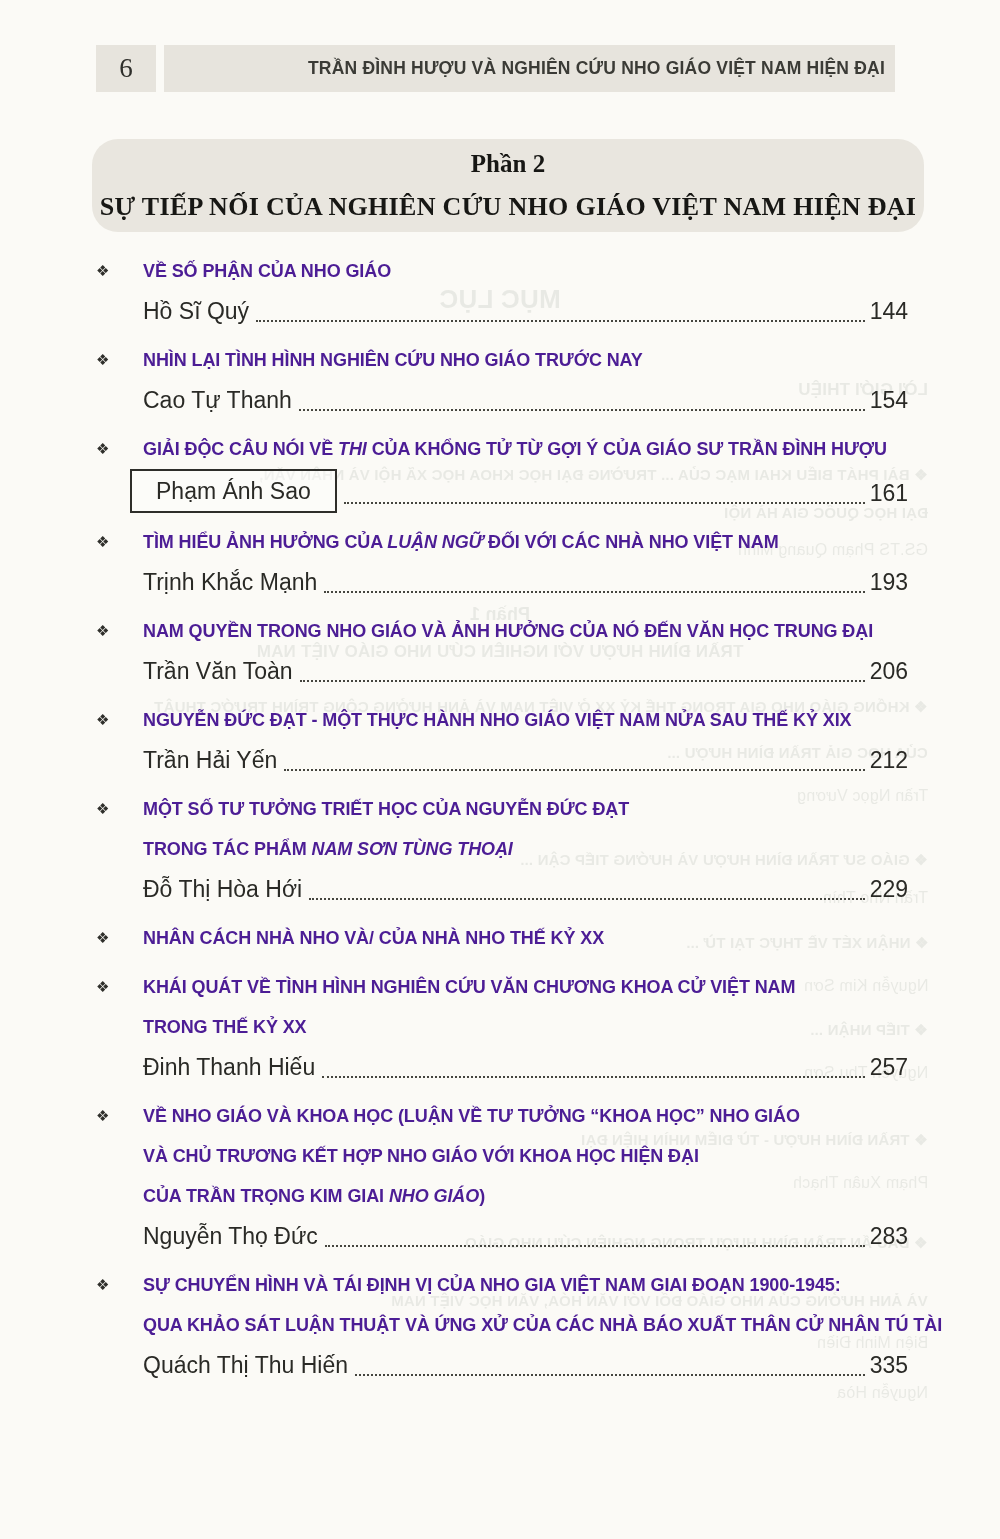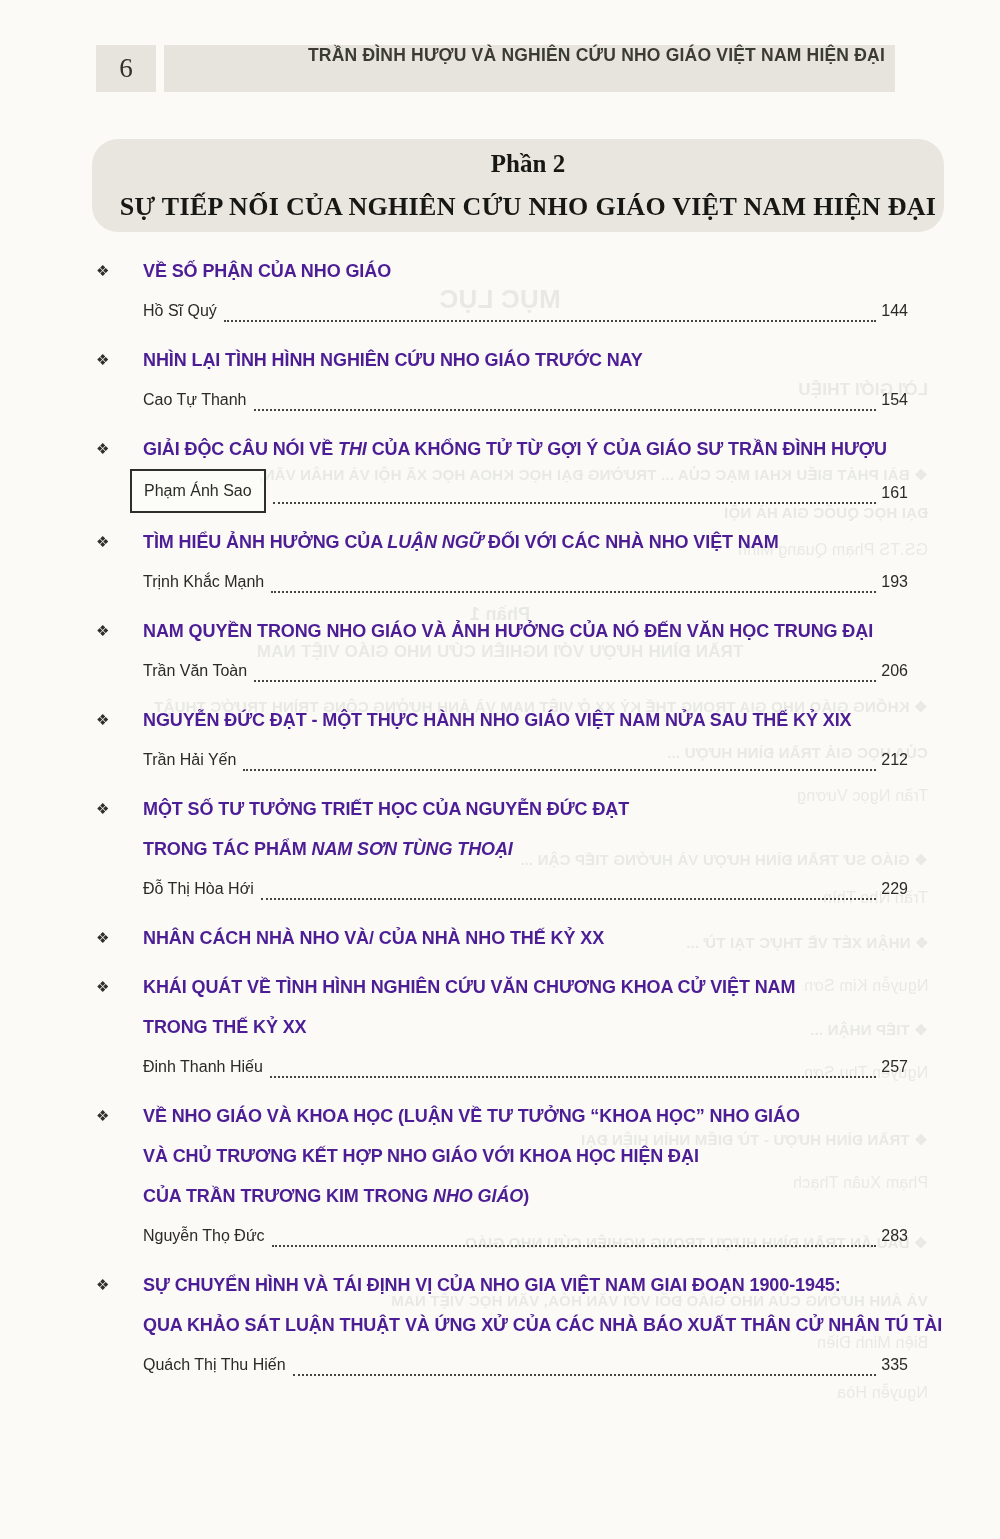--- a/index.html
+++ b/index.html
@@ -12,47 +12,47 @@
   }
   .page{position:absolute;inset:0;}
   
   .page-number-box{
     position:absolute;left:96px;top:45px;width:60px;height:47px;
     background:#e7e4dd;display:flex;align-items:center;justify-content:center;
     font-family:"Liberation Serif","DejaVu Serif",serif;font-size:27px;color:#2f2f2b;
   }
   .running-band{
     position:absolute;left:164px;top:45px;width:731px;height:47px;
-    background:#e7e4dd;display:flex;justify-content:flex-end;
+    background:#e7e4dd;display:flex;align-items:center;justify-content:flex-end;
     padding-right:10px;box-sizing:border-box;
     font-weight:700;font-size:17.5px;letter-spacing:.2px;color:#3b3b36;
     white-space:nowrap;
   }
   
   .part-box{
     position:absolute;left:92px;top:139px;width:832px;height:93px;
     background:#e9e6df;border-radius:26px;
     display:flex;flex-direction:column;align-items:center;justify-content:center;
-    font-family:"Liberation Serif","DejaVu Serif",serif;color:#171714;padding-left:20px;
+    font-family:"Liberation Serif","DejaVu Serif",serif;color:#171714;
   }
   .part-label{font-size:25px;font-weight:700;line-height:1.2;}
   .part-title{font-size:26px;font-weight:700;margin-top:13px;letter-spacing:.3px;white-space:nowrap;}
   
   .toc{position:absolute;left:96px;top:251px;width:812px;z-index:2;}
   .entry{display:flex;margin-bottom:9px;}
   .bullet{width:47px;font-size:15px;line-height:40px;color:#2f2f2b;flex:none;}
   .ebody{flex:1;min-width:0;}
   .tline{
     font-weight:700;font-size:18px;line-height:40px;color:#4c1d95;
     letter-spacing:-.1px;white-space:nowrap;
   }
   .tline em{font-style:italic;}
-  .arow{display:flex;align-items:flex-end;font-size:16px;line-height:40px;color:#2a2a26;}
+  .arow{display:flex;align-items:flex-end;font-size:23px;line-height:40px;color:#2a2a26;}
   .author{white-space:nowrap;}
-  .author.boxed{border:2px solid #2e2e2a;padding:0 12px;margin-left:-13px;background:rgba(255,255,255,.4);}
+  .author.boxed{border:2px solid #2e2e2a;padding:0 24px;margin-left:-13px;background:rgba(255,255,255,.4);}
   .leader{flex:1;border-bottom:2.5px dotted #45453f;margin:0 5px 9px 7px;height:0;}
   .pageno{white-space:nowrap;}
   
   #ghost-layer{position:absolute;inset:0;z-index:1;pointer-events:none;}
   .ghost{
     position:absolute;white-space:nowrap;
     color:#8d968b;opacity:.16;filter:blur(.6px);
     transform:scaleX(-1);
     letter-spacing:.2px;
   }
@@ -198,21 +198,21 @@
             <span class="leader"></span>
             <span class="pageno">257</span>
           </div>
         </div>
       </div>
       <div class="entry">
         <div class="bullet">❖</div>
         <div class="ebody">
           <div class="tline"><span>VỀ NHO GIÁO VÀ KHOA HỌC  (LUẬN VỀ TƯ TƯỞNG “KHOA HỌC” NHO GIÁO</span></div>
           <div class="tline"><span>VÀ CHỦ TRƯƠNG KẾT HỢP NHO GIÁO VỚI KHOA HỌC HIỆN ĐẠI</span></div>
-          <div class="tline"><span>CỦA TRẦN TRƯƠNG KIM TRONG </span><em>NHO GIÁO</em><span>)</span></div>
+          <div class="tline"><span>CỦA TRẦN TRỌNG KIM GIAI </span><em>NHO GIÁO</em><span>)</span></div>
           <div class="arow">
             <span class="author">Nguyễn Thọ Đức</span>
             <span class="leader"></span>
             <span class="pageno">283</span>
           </div>
         </div>
       </div>
       <div class="entry">
         <div class="bullet">❖</div>
         <div class="ebody">

